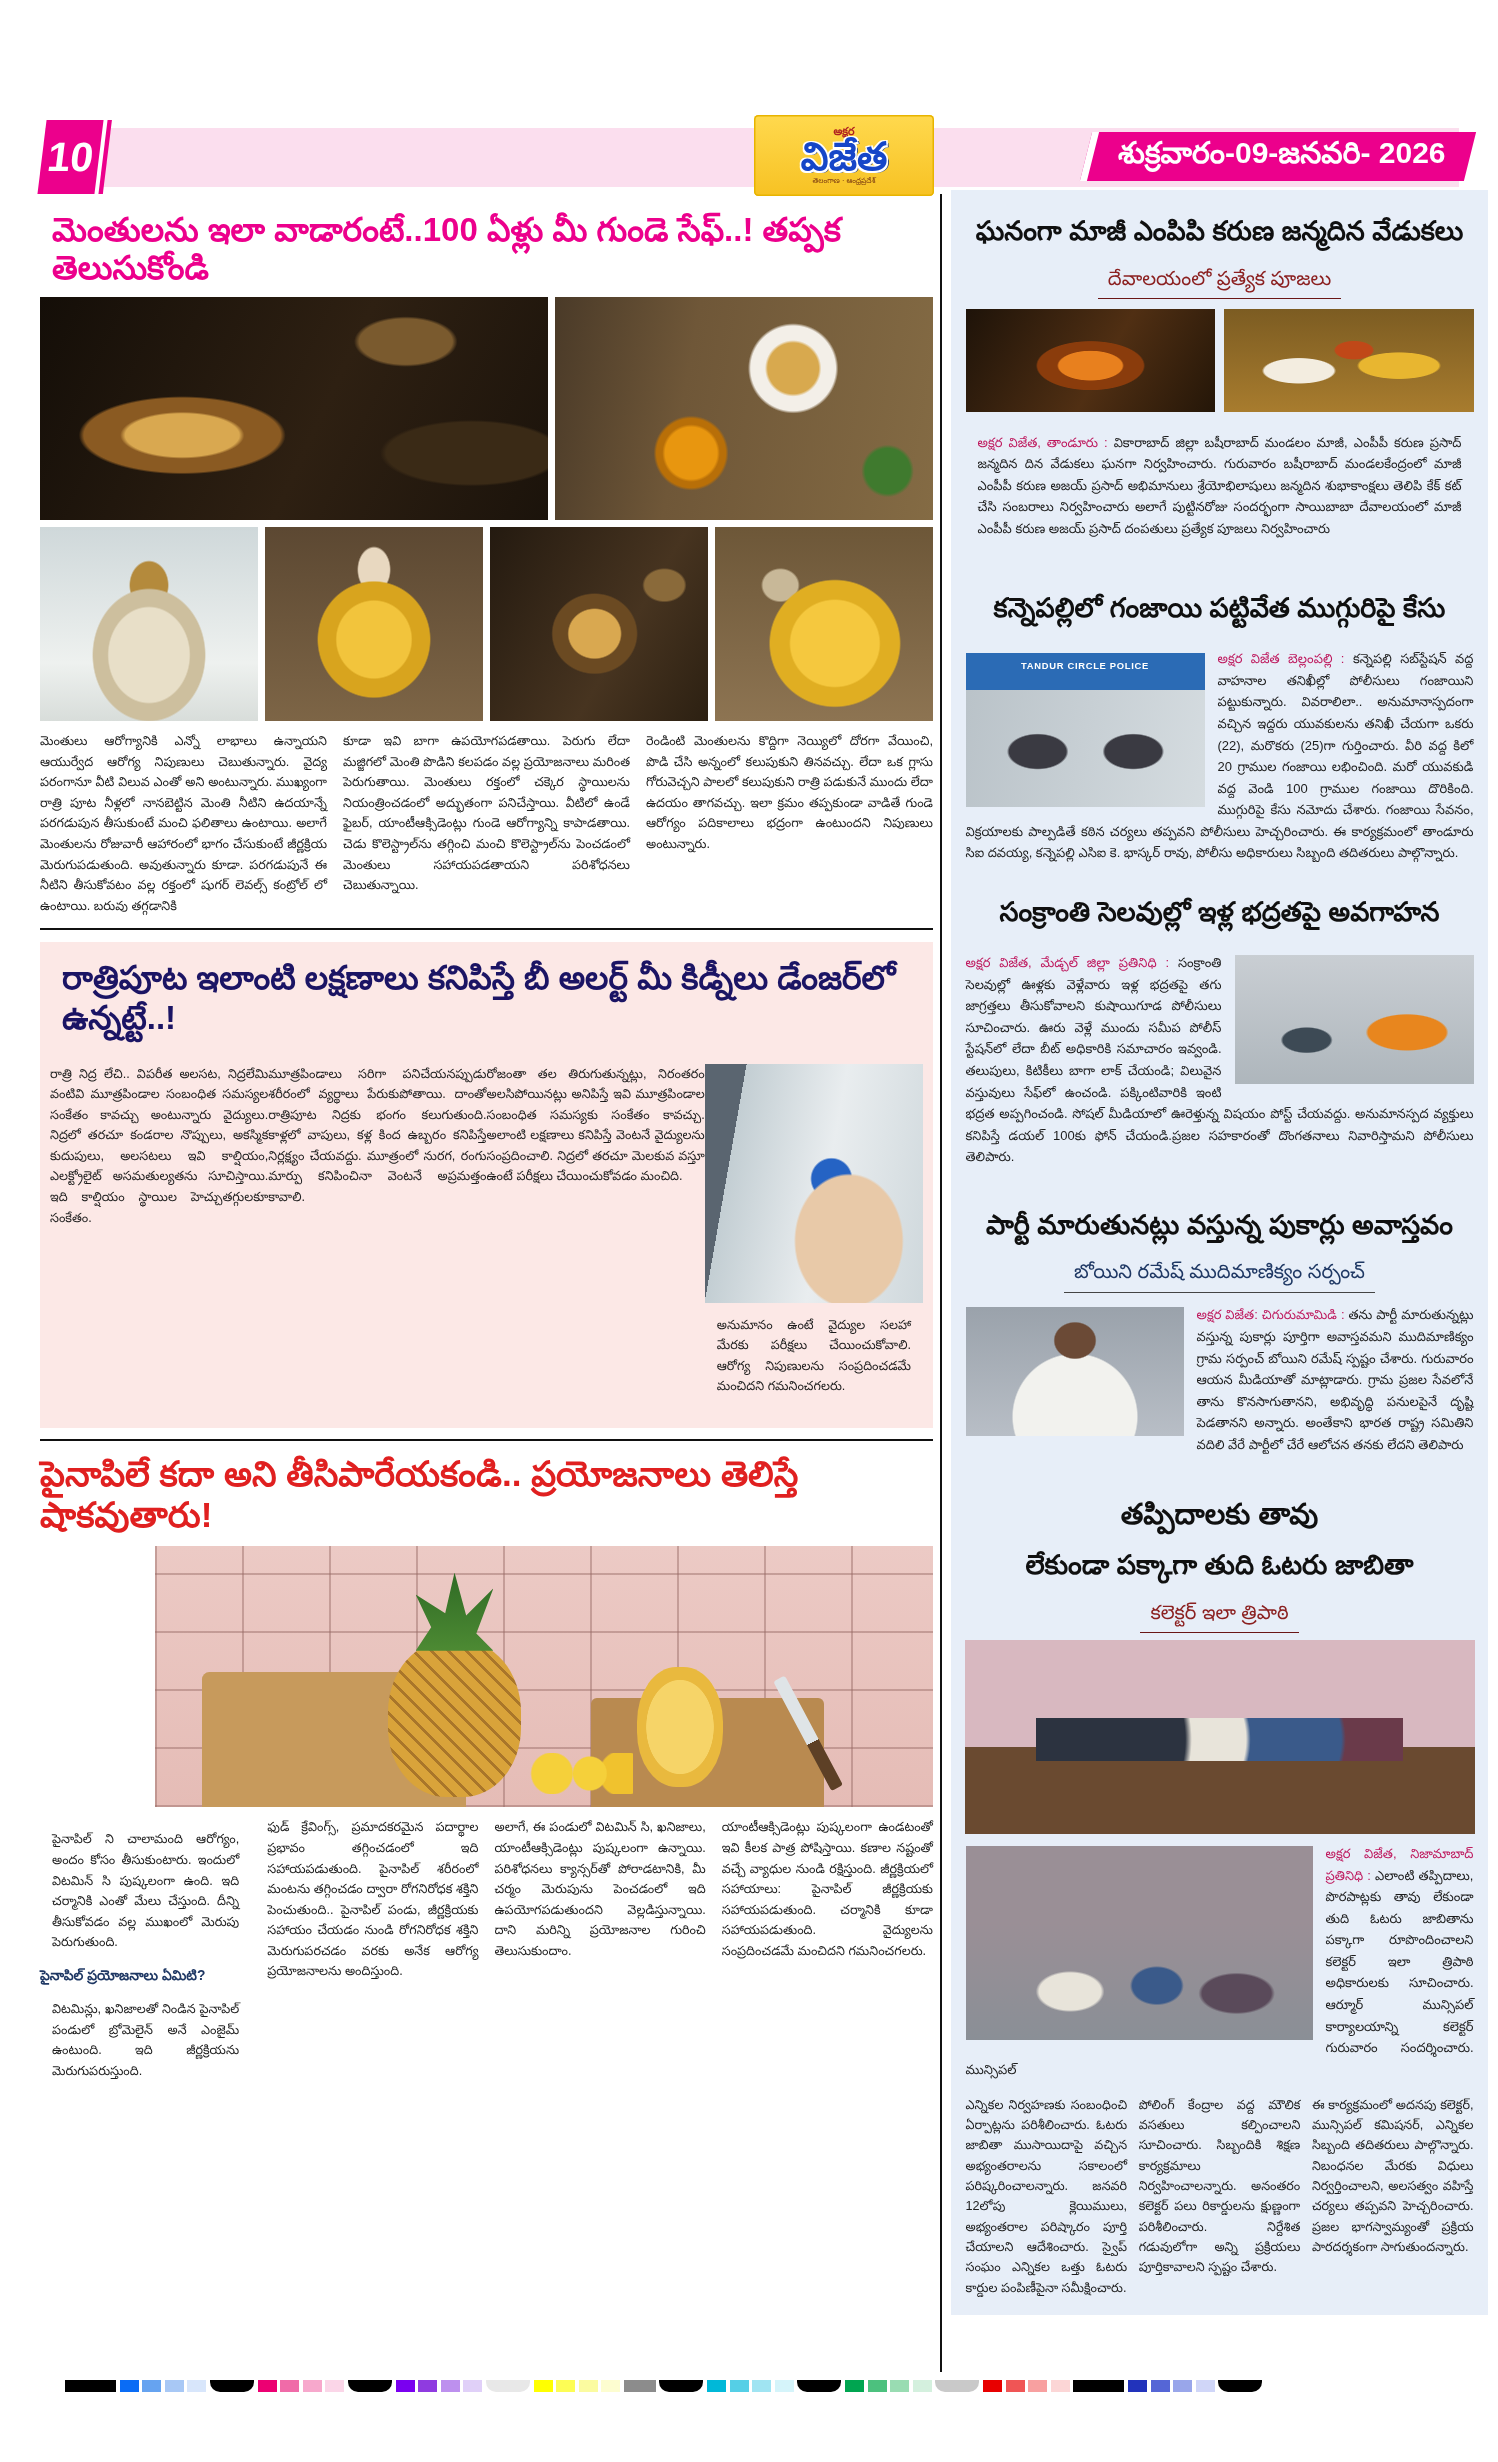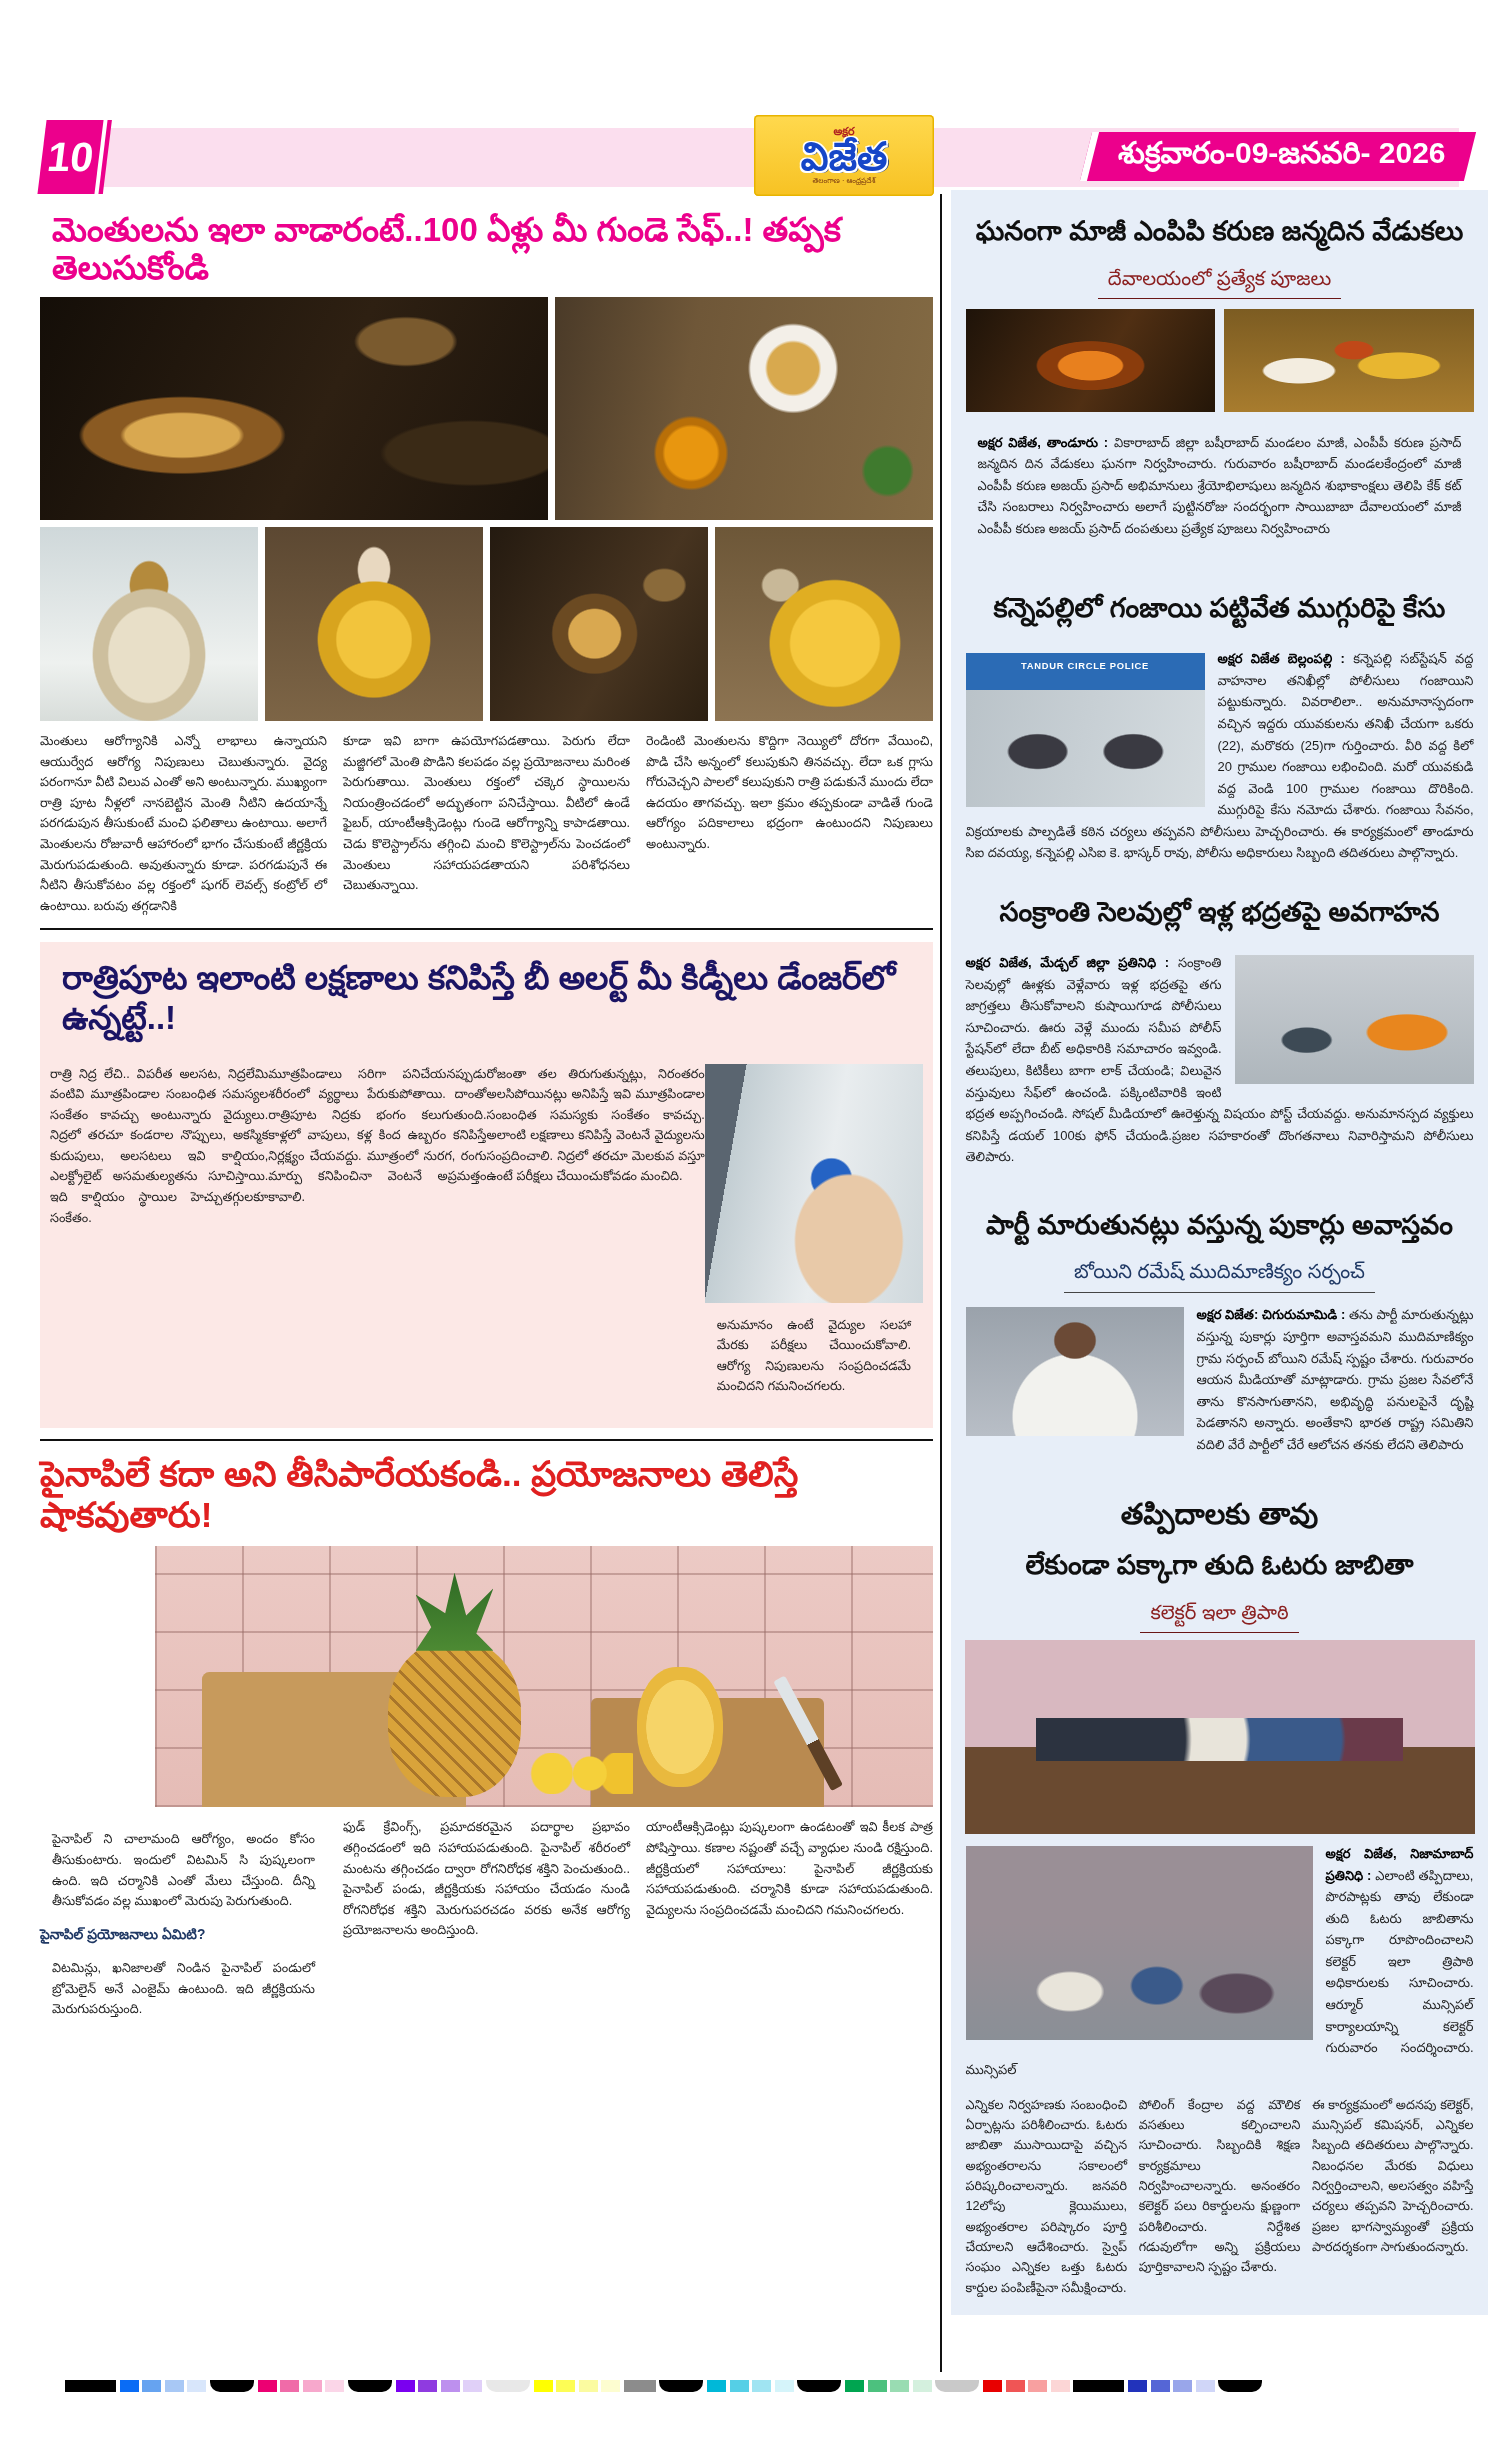--- a/index.html
+++ b/index.html
@@ -27,21 +27,21 @@
   .vline{position:absolute;left:940px;top:194px;width:1.5px;height:2178px;background:#111;}
 
   h1,h2,h3,p{margin:12px;}
   .hl-1{color:#ec008c;font-size:33px;font-weight:bold;line-height:1.15;margin-bottom:10px;}
   .hl-2{color:#1b1464;font-size:33px;font-weight:bold;line-height:1.2;padding:16px 7.3px 4.4px 10px;}
   .hl-3{color:#e02020;font-size:35px;font-weight:bold;line-height:1.15;margin:13px 0 11.6px 0;}
   .rhl{color:#101010;font-size:27px;font-weight:bold;text-align:center;line-height:1.25;padding:11.6px 7.3px 5.8px 7.3px;}
   .rsub{color:#8b2020;font-size:19.6px;font-weight:normal;text-align:center;margin:4.4px auto 7.3px auto;display:table;
     border-bottom:1.5px solid #6a1616;padding:0 10px 4.4px 10px;}
   .rsub.navy{color:#1f3864;border-bottom-color:#444;}
-  .dateline{color:#000000;font-weight:bold;}
+  .dateline{color:#be185d;font-weight:normal;}
   .btxt{font-size:12.7px;line-height:1.62;color:#1c1c1c;text-align:justify;}
   .rbody{font-size:13px;line-height:1.66;color:#1c1c1c;text-align:justify;padding:4.4px 14.5px 10px 14.5px;}
   .cols{display:flex;gap:16px;margin-top:10px;}
   .cols>div{flex:1;}
   .hr{border:none;border-top:2.2px solid #111;margin:11.6px 0;}
 
   
   .ph{position:relative;overflow:hidden;background:#999;}
   .ph i{position:absolute;display:block;}
   .grid-top{display:flex;gap:7.3px;}
@@ -219,20 +219,21 @@
         <i class="pp-slices"></i>
         <i class="pp-knife"></i>
       </div>
       <div class="cols btxt">
         <div>
           <p>పైనాపిల్ ని చాలామంది ఆరోగ్యం, అందం కోసం తీసుకుంటారు. ఇందులో విటమిన్ సి పుష్కలంగా ఉంది. ఇది చర్మానికి ఎంతో మేలు చేస్తుంది. దీన్ని తీసుకోవడం వల్ల ముఖంలో మెరుపు పెరుగుతుంది.</p>
           <p style="font-weight:bold;color:#1f3864;margin:10px 0 7.3px 0;font-size:13.8px;">పైనాపిల్ ప్రయోజనాలు ఏమిటి?</p>
           <p>విటమిన్లు, ఖనిజాలతో నిండిన పైనాపిల్ పండులో బ్రోమెలైన్ అనే ఎంజైమ్ ఉంటుంది. ఇది జీర్ణక్రియను మెరుగుపరుస్తుంది.</p>
         </div>
         <div>ఫుడ్ క్రేవింగ్స్, ప్రమాదకరమైన పదార్థాల ప్రభావం తగ్గించడంలో ఇది సహాయపడుతుంది. పైనాపిల్ శరీరంలో మంటను తగ్గించడం ద్వారా రోగనిరోధక శక్తిని పెంచుతుంది.. పైనాపిల్ పండు, జీర్ణక్రియకు సహాయం చేయడం నుండి రోగనిరోధక శక్తిని మెరుగుపరచడం వరకు అనేక ఆరోగ్య ప్రయోజనాలను అందిస్తుంది.</div>
+        <div>అలాగే, ఈ పండులో విటమిన్ సి, ఖనిజాలు, యాంటీఆక్సిడెంట్లు పుష్కలంగా ఉన్నాయి. పరిశోధనలు క్యాన్సర్‌తో పోరాడటానికి, మీ చర్మం మెరుపును పెంచడంలో ఇది ఉపయోగపడుతుందని వెల్లడిస్తున్నాయి. దాని మరిన్ని ప్రయోజనాల గురించి తెలుసుకుందాం.</div>
         <div>యాంటీఆక్సిడెంట్లు పుష్కలంగా ఉండటంతో ఇవి కీలక పాత్ర పోషిస్తాయి. కణాల నష్టంతో వచ్చే వ్యాధుల నుండి రక్షిస్తుంది. జీర్ణక్రియలో సహాయాలు: పైనాపిల్ జీర్ణక్రియకు సహాయపడుతుంది. చర్మానికి కూడా సహాయపడుతుంది. వైద్యులను సంప్రదించడమే మంచిదని గమనించగలరు.</div>
       </div>
     </section>
   </div>
 
   <aside class="right-col">
 
     <article class="r-article">
       <h2 class="rhl">ఘనంగా మాజీ ఎంపిపి కరుణ జన్మదిన వేడుకలు</h2>
       <div class="rsub">దేవాలయంలో  ప్రత్యేక పూజలు</div>

